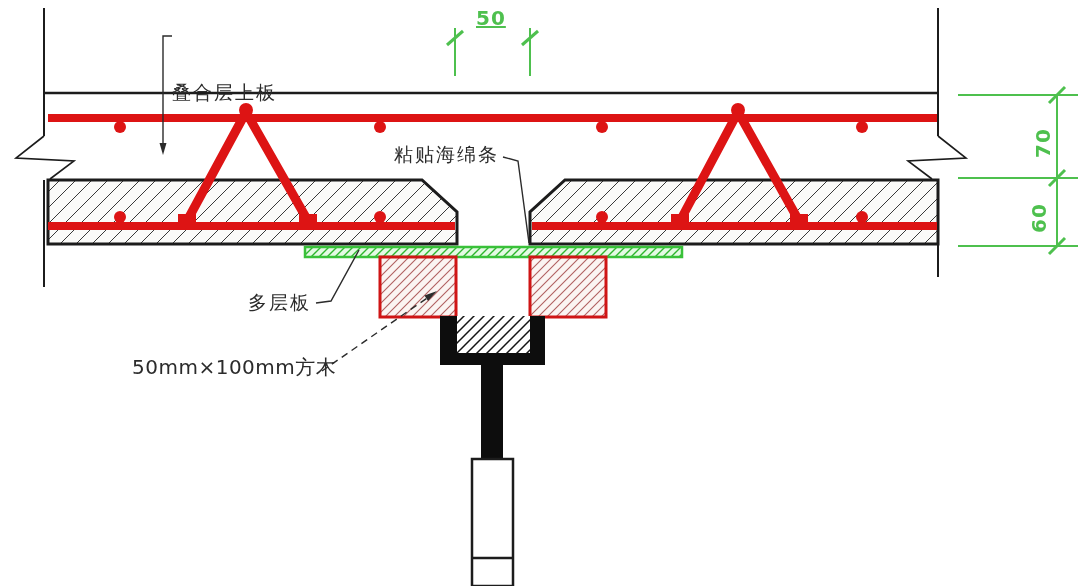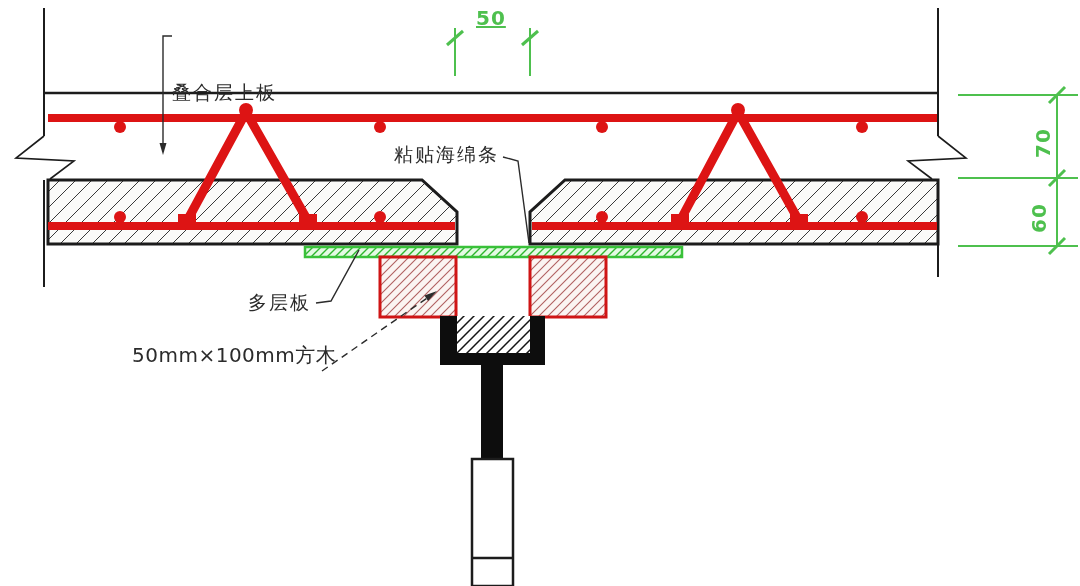--- a/index.html
+++ b/index.html
@@ -154,19 +154,19 @@
       <line x1="1057" y1="95" x2="1057" y2="246" class="grn" stroke-width="2"></line>
       <line x1="1049" y1="103" x2="1065" y2="87" class="grn" stroke-width="3"></line>
       <line x1="1049" y1="186" x2="1065" y2="170" class="grn" stroke-width="3"></line>
       <line x1="1049" y1="254" x2="1065" y2="238" class="grn" stroke-width="3"></line>
     </g>
   </svg>
 
   <div class="lbl" style="left:172px;top:38px;margin-top:44px;">叠合层上板</div>
   <div class="lbl" style="left:394px;top:144px;text-align:right;">粘贴海绵条</div>
   <div class="lbl" style="left:248px;top:292px;text-align:center;">多层板</div>
-  <div class="lbl lbl-latin" style="left:132px;top:344px;">50mm×100mm方木</div>
+  <div class="lbl lbl-latin" style="left:132px;top:356px;">50mm×100mm方木</div>
 
   <div class="dim" style="left:476px;top:6px;text-decoration:underline;">50</div>
   <div class="dim dim-v" style="left:1026px;top:131px;">70</div>
   <div class="dim dim-v" style="left:1022px;top:206px;">60</div>
 
 </div>
 
 </body></html>

